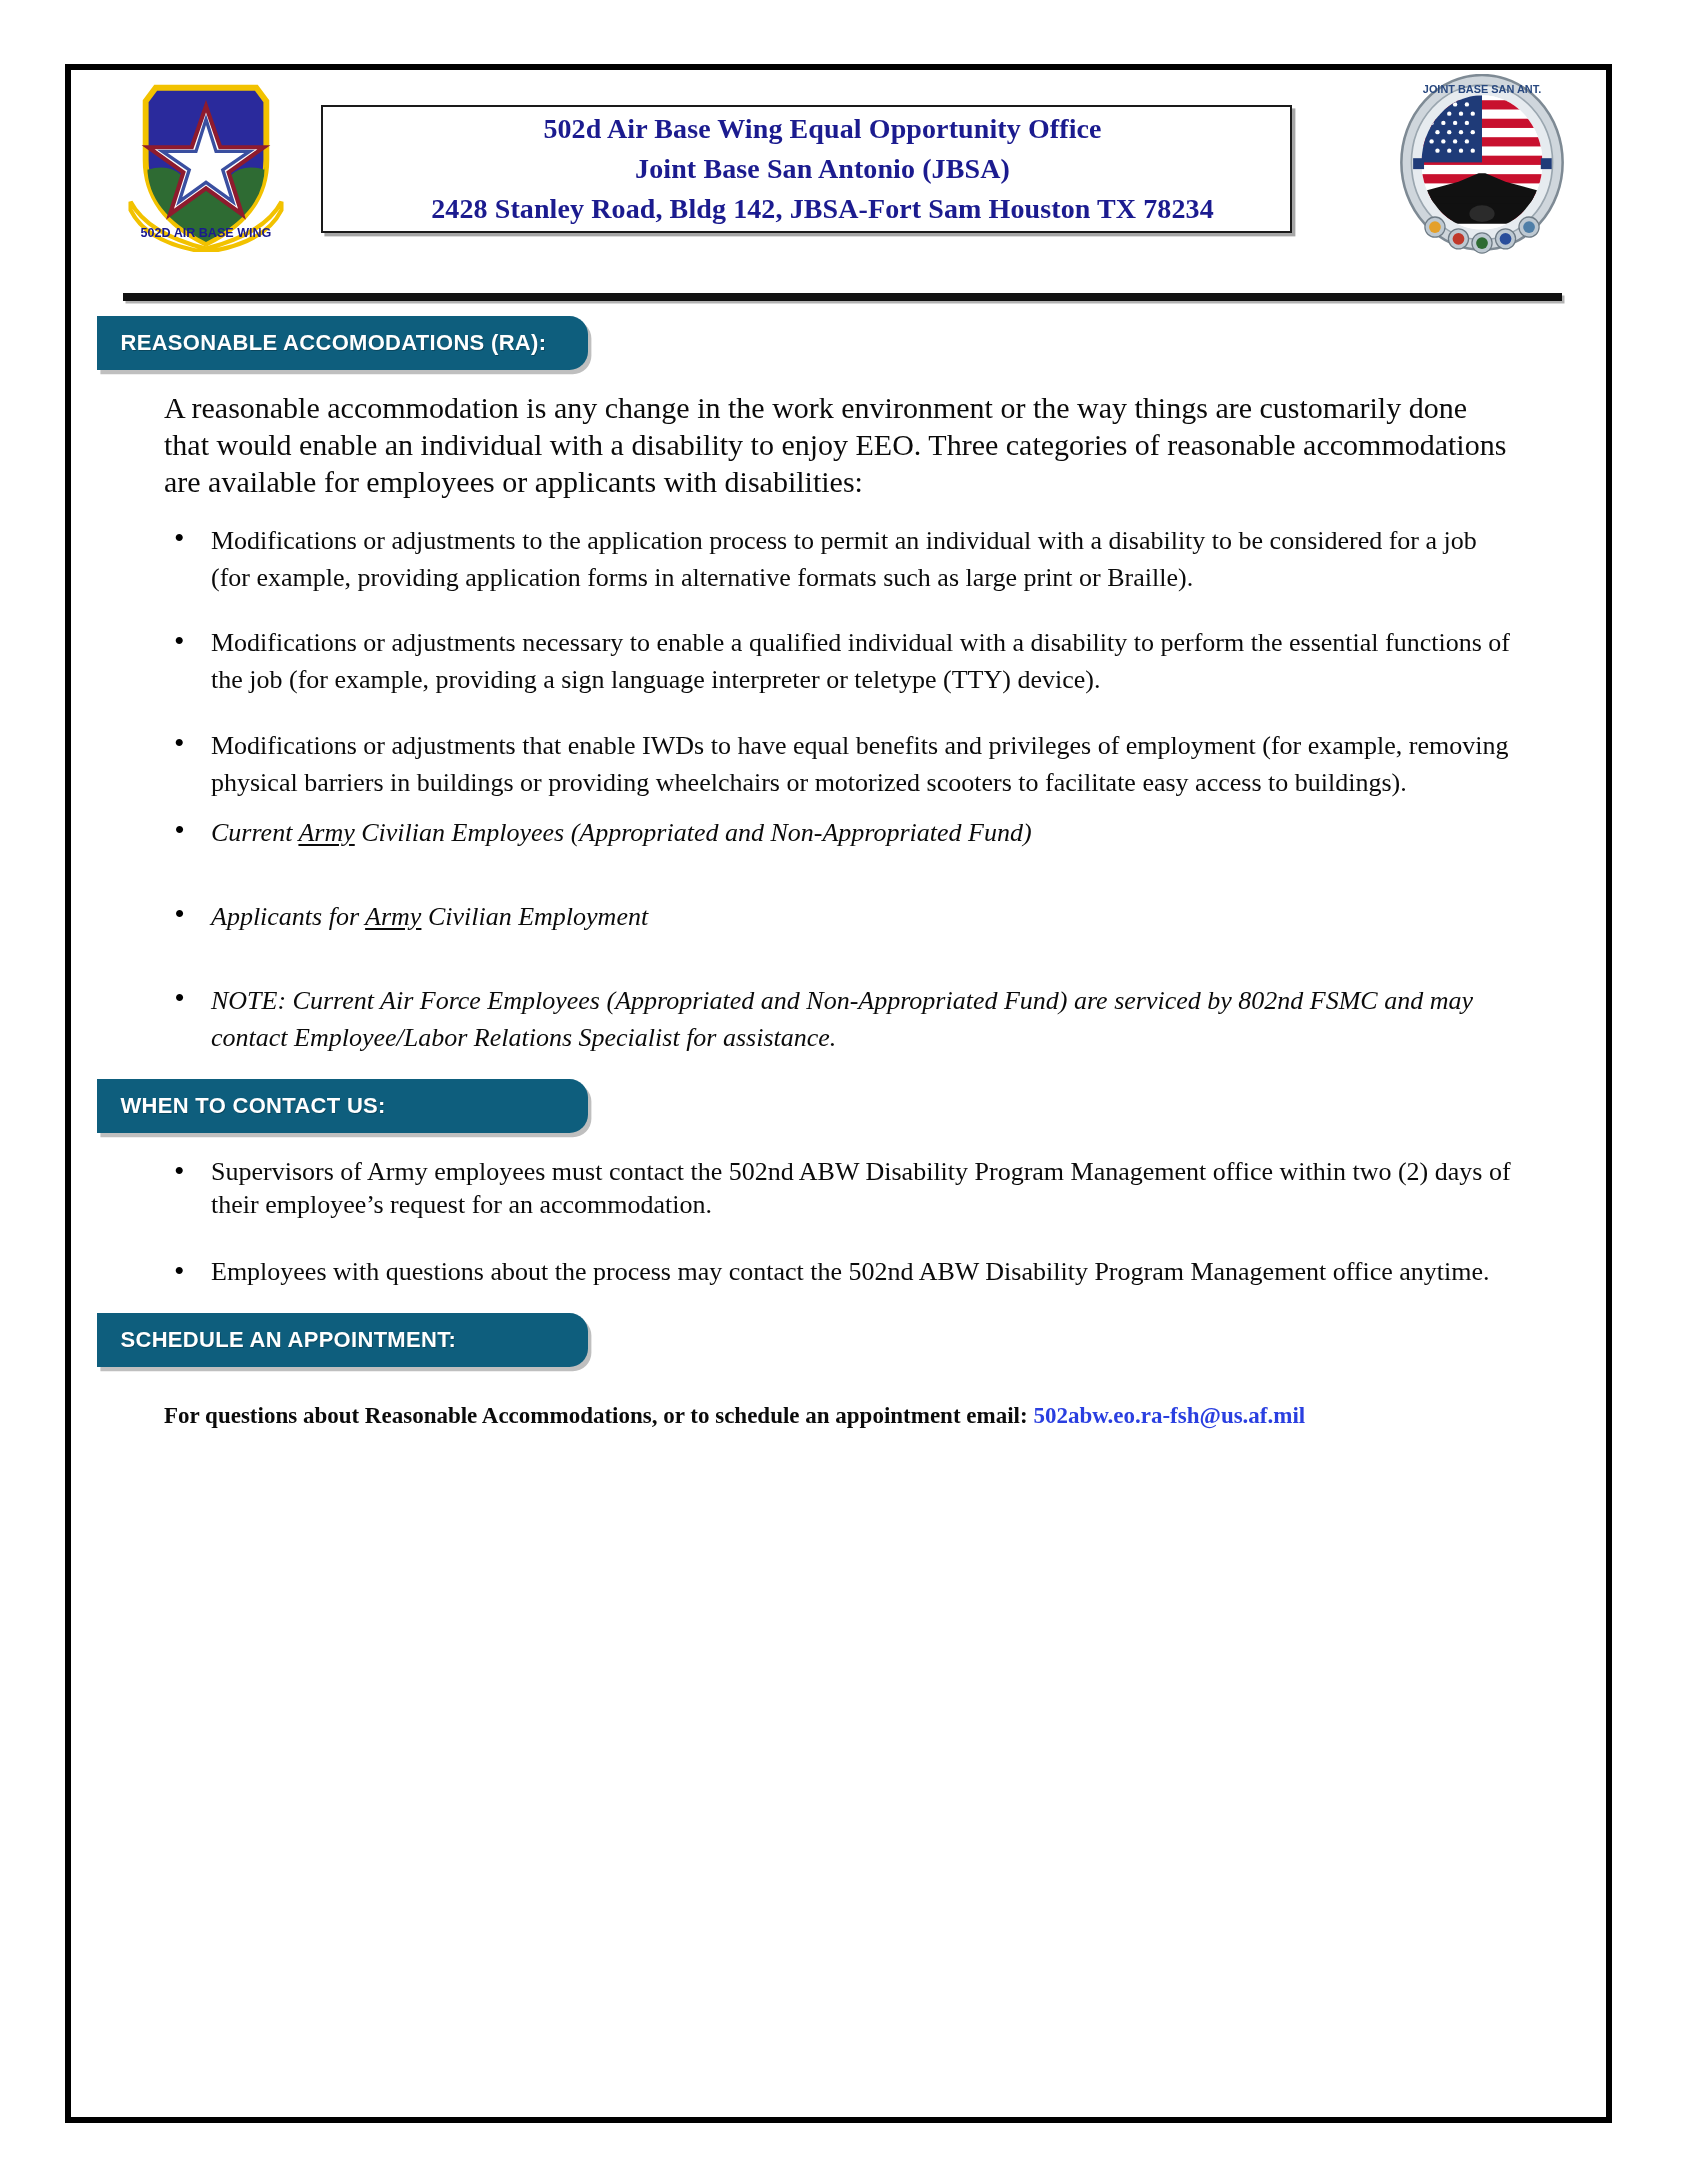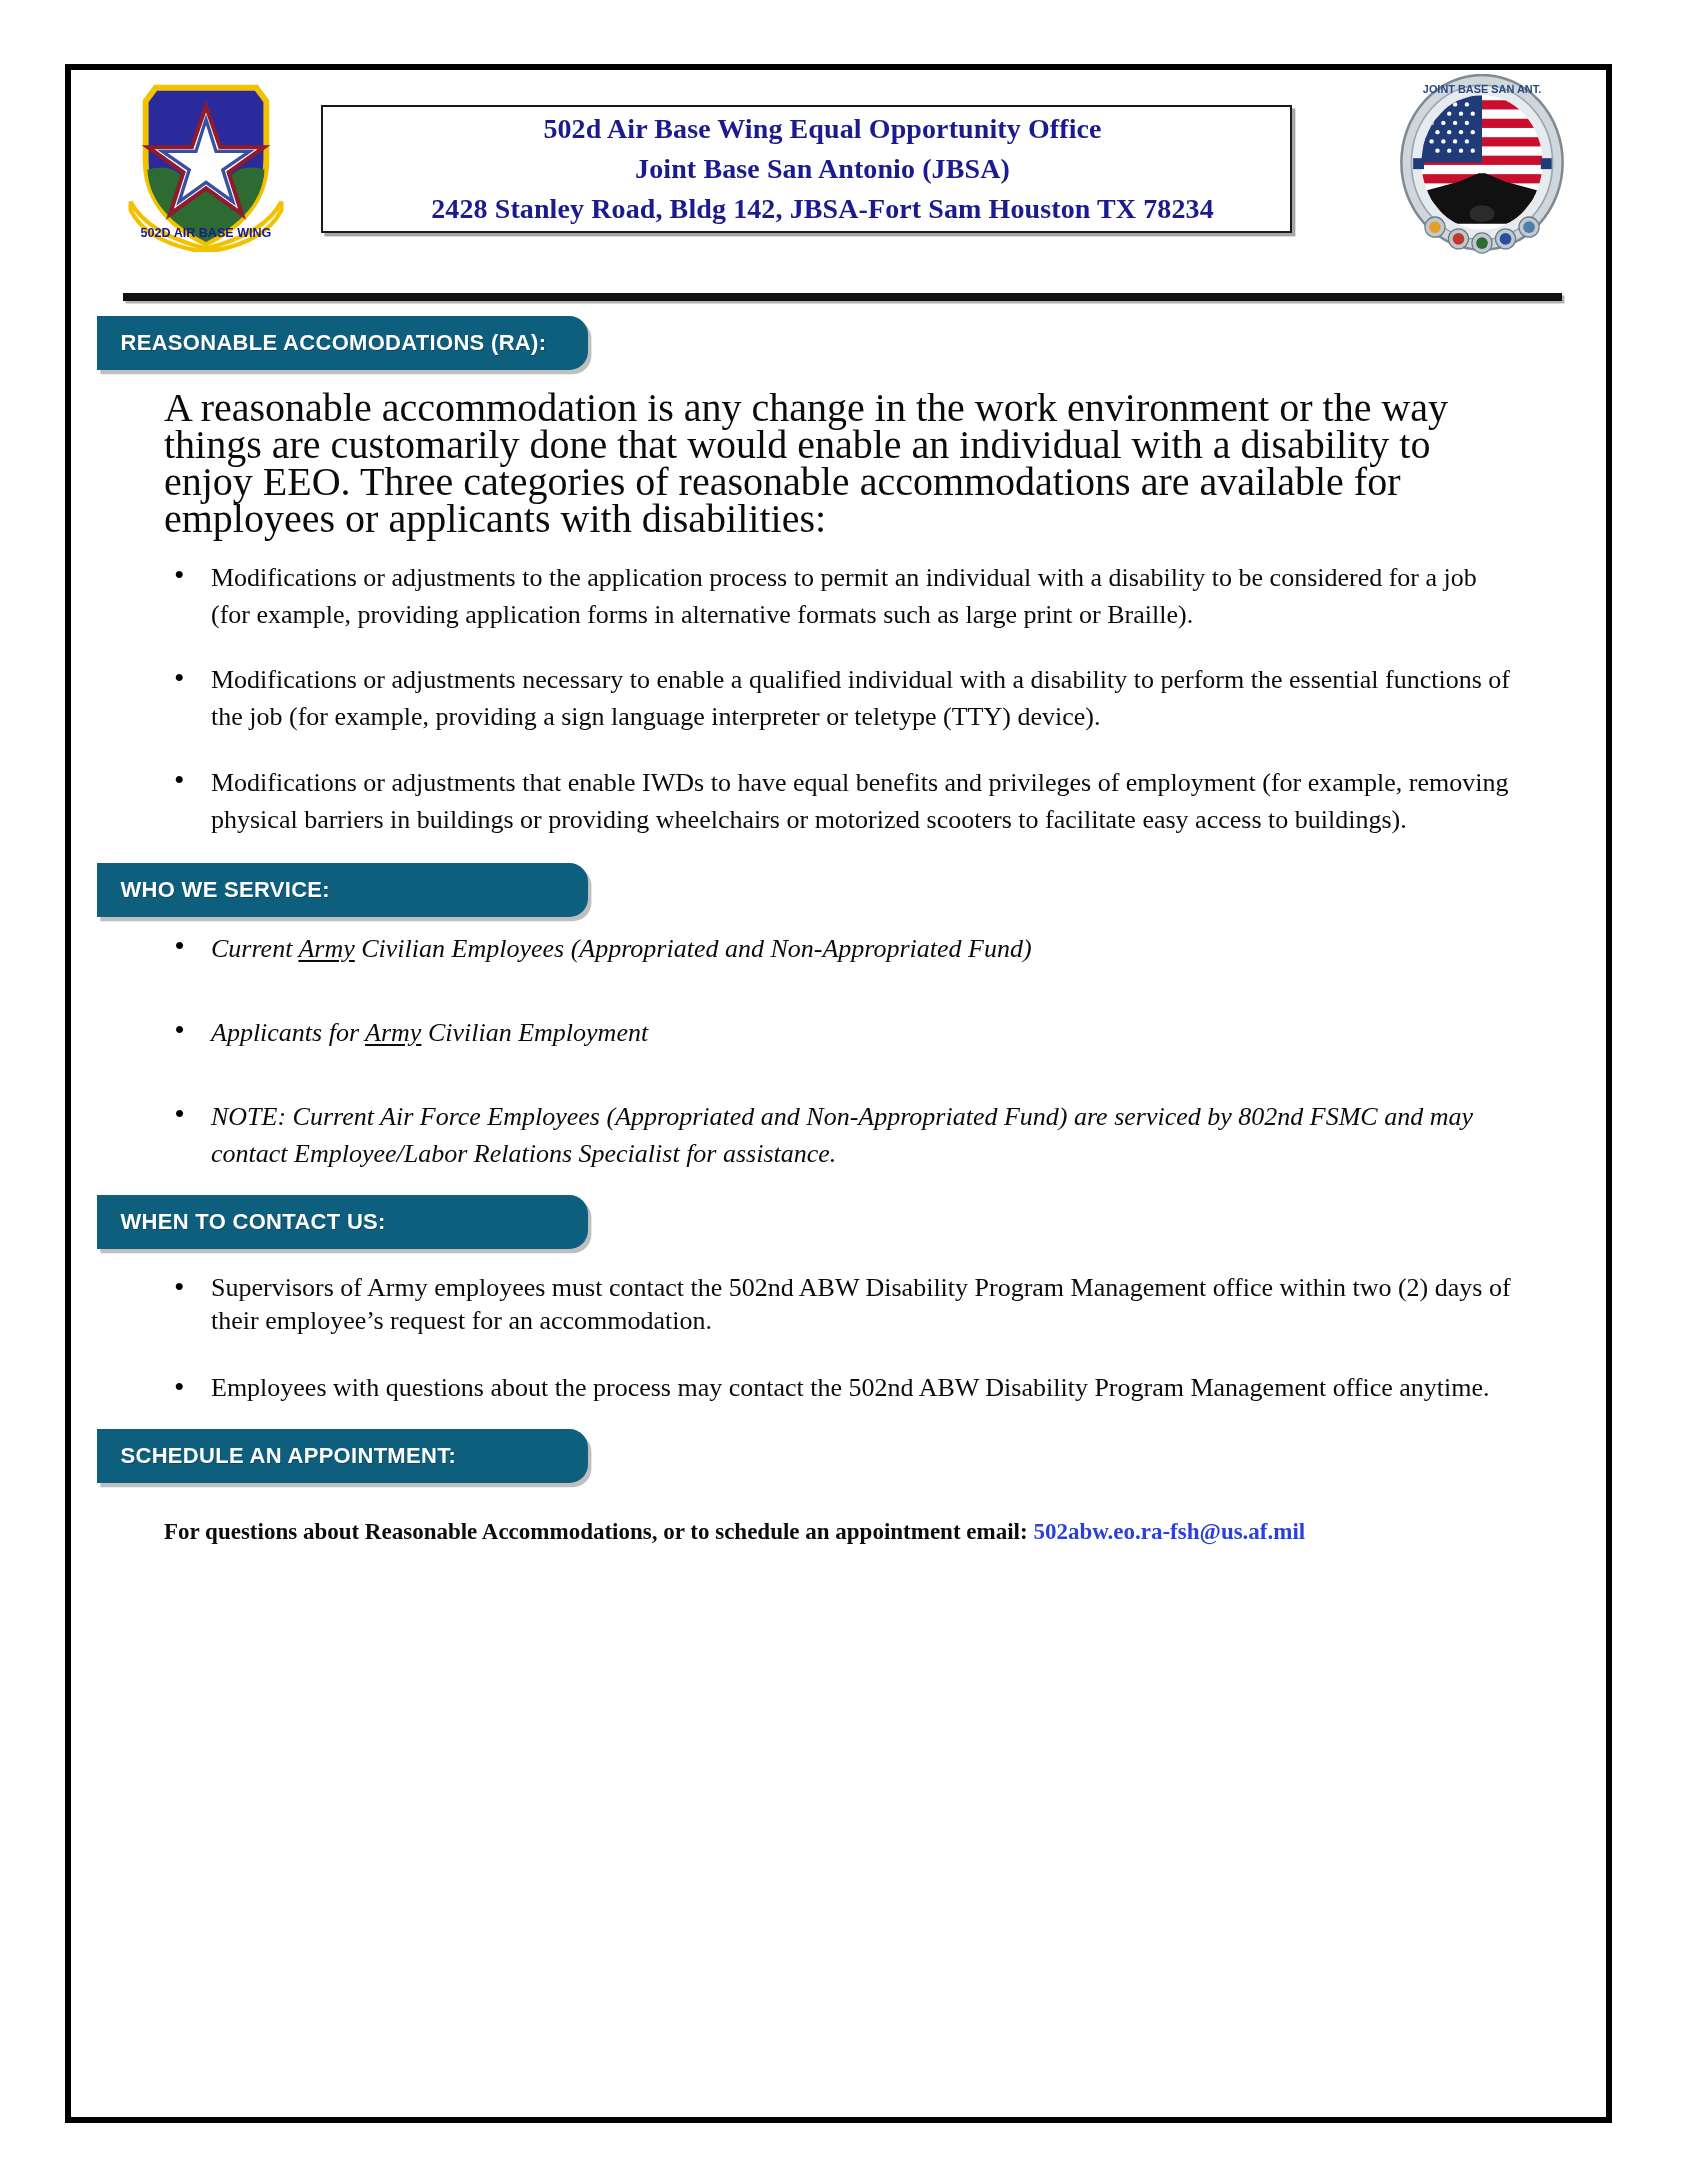--- a/index.html
+++ b/index.html
@@ -129,21 +129,21 @@
     text-shadow: 0.8px 0.8px 0 rgba(0,0,0,0.25);
   }
   .bw-ra     { width: 491px; }
   .bw-who    { width: 491px; }
   .bw-when   { width: 491px; }
   .bw-sched  { width: 491px; }
 
   .para {
     margin: 18.5px 0 0 92px;
     width: 1352px;
-    font-size: 40px;
+    font-size: 30px;
     line-height: 37px;
     color: #0b0b0b;
     text-align: left;
   }
 
   ul.bullets {
     list-style: none;
     margin: 22px 0 0 0;
     padding: 0;
     width: 1444px;
@@ -301,23 +301,20 @@
     <div class="section-banner bw-ra sec-gap-ra">
       <span class="label">REASONABLE ACCOMODATIONS (RA):</span>
     </div>
     <p class="para">A reasonable accommodation is any change in the work environment or the way things are customarily done that would enable an individual with a disability to enjoy EEO. Three categories of reasonable accommodations are available for employees or applicants with disabilities:</p>
     <ul class="bullets">
       <li>Modifications or adjustments to the application process to permit an individual with a disability to be considered for a job (for example, providing application forms in alternative formats such as large print or Braille).</li>
       <li>Modifications or adjustments necessary to enable a qualified individual with a disability to perform the essential functions of the job (for example, providing a sign language interpreter or teletype (TTY) device).</li>
       <li>Modifications or adjustments that enable IWDs to have equal benefits and privileges of employment (for example, removing physical barriers in buildings or providing wheelchairs or motorized scooters to facilitate easy access to buildings).</li>
     </ul>
 
-    <div class="section-banner bw-who sec-gap-who">
-      <span class="label">WHO WE SERVICE:</span>
-    </div>
     <ul class="bullets who">
       <li><span>Current </span><u class="ul">Army</u><span> Civilian Employees (Appropriated and Non-Appropriated Fund)</span></li>
       <li><span>Applicants for </span><u class="ul">Army</u><span> Civilian Employment</span></li>
       <li><span>NOTE: Current Air Force Employees (Appropriated and Non-Appropriated Fund) are serviced by 802nd FSMC and may contact Employee/Labor Relations Specialist for assistance.</span></li>
     </ul>
 
     <div class="section-banner bw-when sec-gap-when">
       <span class="label">WHEN TO CONTACT US:</span>
     </div>
     <ul class="bullets when">

